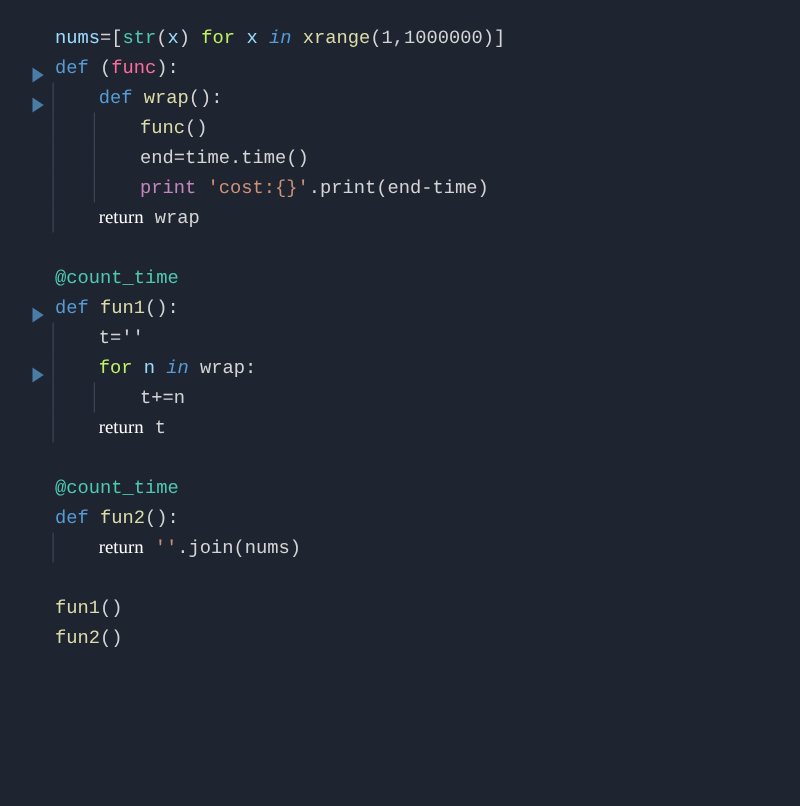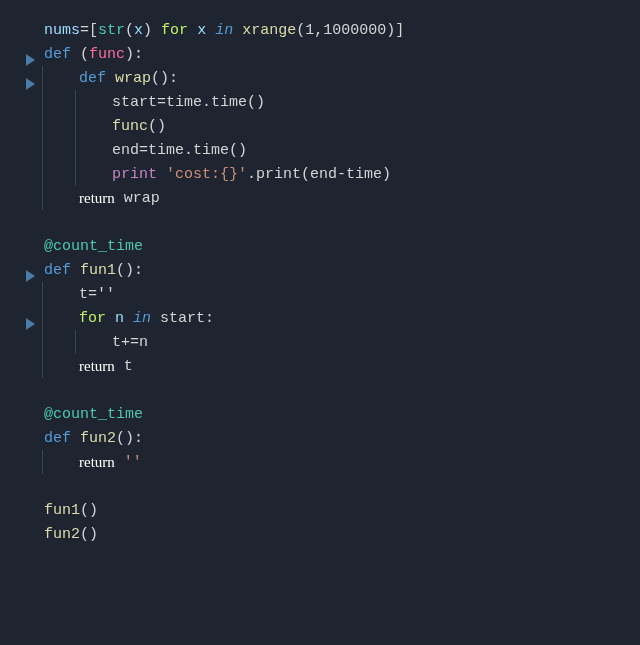--- a/index.html
+++ b/index.html
@@ -100,28 +100,20 @@
       <span class="indent-bar" style="margin-left: 2px;"></span>
       <span style="display: inline-block; width: 31px;"></span>
       <span class="code-content"><span class="kw-def">def</span><span class="plain"> </span><span class="fn-name">wrap</span><span class="plain">():</span></span>
     </div>
     <div class="line">
       <span class="gutter"></span>
       <span class="indent-bar" style="margin-left: 2px;"></span>
       <span style="display: inline-block; width: 31px;"></span>
       <span class="indent-bar" style="margin-left: 0px;"></span>
       <span style="display: inline-block; width: 31px;"></span>
-      <span class="code-content"><span class="plain">start=time.time()</span></span>
-    </div>
-    <div class="line">
-      <span class="gutter"></span>
-      <span class="indent-bar" style="margin-left: 2px;"></span>
-      <span style="display: inline-block; width: 31px;"></span>
-      <span class="indent-bar" style="margin-left: 0px;"></span>
-      <span style="display: inline-block; width: 31px;"></span>
       <span class="code-content"><span class="fn-name">func</span><span class="plain">()</span></span>
     </div>
     <div class="line">
       <span class="gutter"></span>
       <span class="indent-bar" style="margin-left: 2px;"></span>
       <span style="display: inline-block; width: 31px;"></span>
       <span class="indent-bar" style="margin-left: 0px;"></span>
       <span style="display: inline-block; width: 31px;"></span>
       <span class="code-content"><span class="plain">end=time.time()</span></span>
     </div>
@@ -158,21 +150,21 @@
       <span class="indent-bar" style="margin-left: 2px;"></span>
       <span style="display: inline-block; width: 31px;"></span>
       <span class="code-content"><span class="plain">t=''</span></span>
     </div>
     <div class="line">
       <span class="gutter">
         <span class="triangle"></span>
       </span>
       <span class="indent-bar" style="margin-left: 2px;"></span>
       <span style="display: inline-block; width: 31px;"></span>
-      <span class="code-content"><span class="kw-for">for</span><span class="plain"> </span><span class="var-name">n</span><span class="plain"> </span><span class="kw-in">in</span><span class="plain"> </span><span class="plain">start:</span></span>
+      <span class="code-content"><span class="kw-for">for</span><span class="plain"> </span><span class="var-name">n</span><span class="plain"> </span><span class="kw-in">in</span><span class="plain"> </span><span class="plain">wrap:</span></span>
     </div>
     <div class="line">
       <span class="gutter"></span>
       <span class="indent-bar" style="margin-left: 2px;"></span>
       <span style="display: inline-block; width: 31px;"></span>
       <span class="indent-bar" style="margin-left: 0px;"></span>
       <span style="display: inline-block; width: 31px;"></span>
       <span class="code-content"><span class="plain">t+=n</span></span>
     </div>
     <div class="line">
@@ -190,21 +182,21 @@
       <span class="code-content"><span class="dec">@count_time</span></span>
     </div>
     <div class="line">
       <span class="gutter"></span>
       <span class="code-content"><span class="kw-def">def</span><span class="plain"> </span><span class="fn-name">fun2</span><span class="plain">():</span></span>
     </div>
     <div class="line">
       <span class="gutter"></span>
       <span class="indent-bar" style="margin-left: 2px;"></span>
       <span style="display: inline-block; width: 31px;"></span>
-      <span class="code-content"><span class="kw-return">return</span><span class="plain"> </span><span class="str-val">''</span></span>
+      <span class="code-content"><span class="kw-return">return</span><span class="plain"> </span><span class="str-val">''</span><span class="plain">.join(nums)</span></span>
     </div>
     <div class="line">
       <span class="gutter"></span>
       <span class="code-content"></span>
     </div>
     <div class="line">
       <span class="gutter"></span>
       <span class="code-content"><span class="fn-name">fun1</span><span class="plain">()</span></span>
     </div>
     <div class="line">

